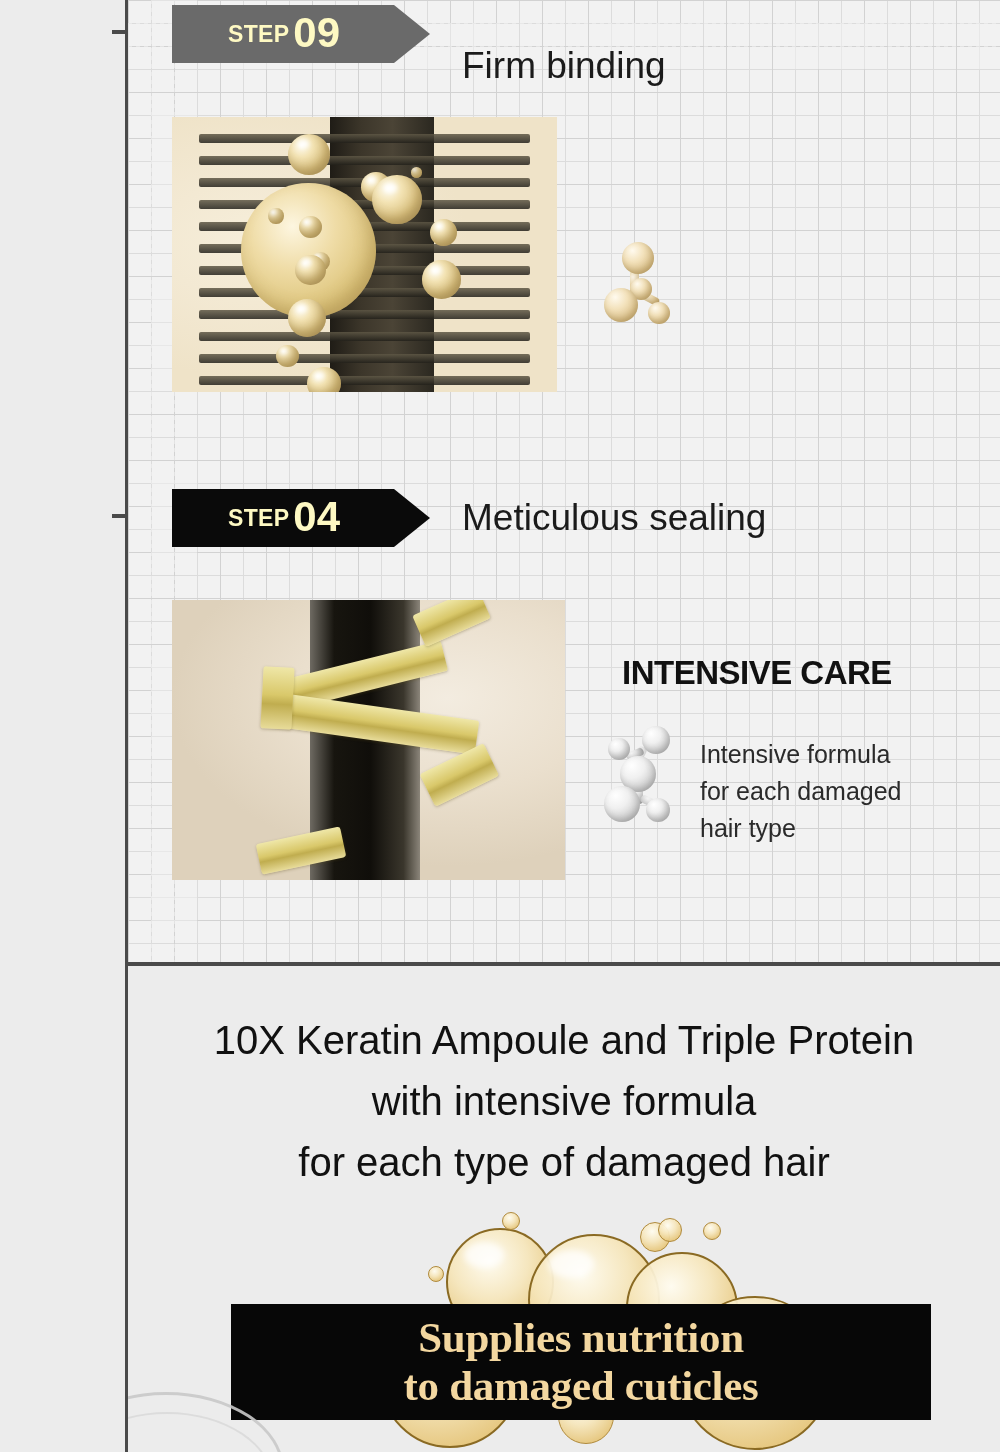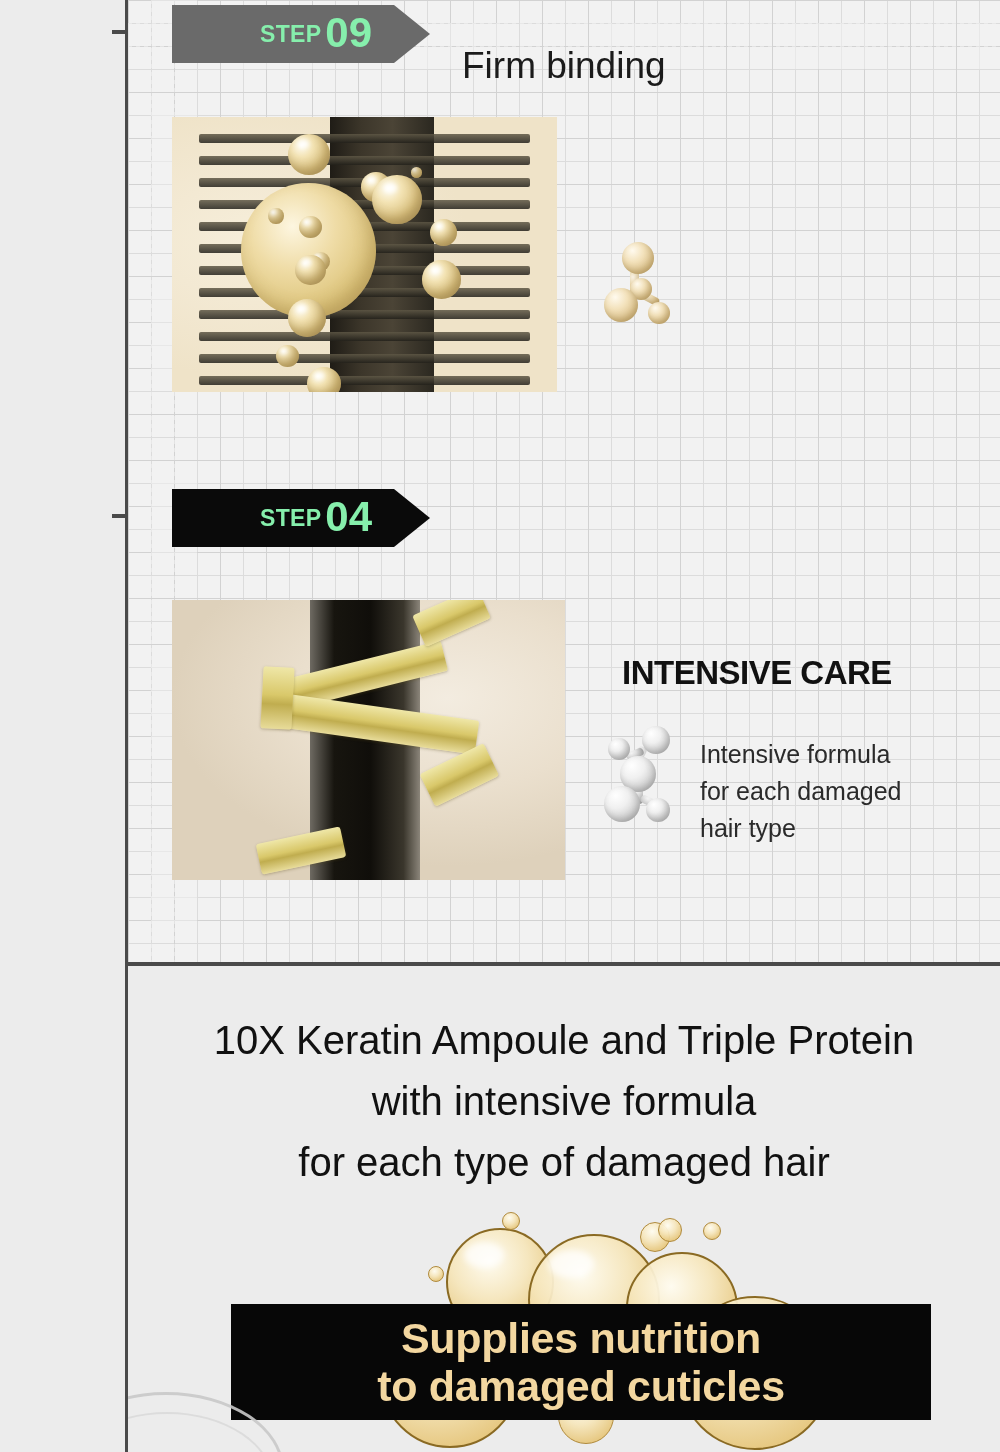--- a/index.html
+++ b/index.html
@@ -35,21 +35,21 @@
     background-repeat:repeat-x, repeat-y;
     opacity:.55;pointer-events:none;
   }
 
   
   .tick{position:absolute;left:112px;width:16px;height:4px;background:#4a4a4a;}
 
   
   .step{
     position:absolute;height:58px;display:flex;align-items:center;
-    padding-left:88px;padding-right:48px;color:#86efac;box-sizing:border-box;
+    padding-left:56px;padding-right:48px;color:#fef9c3;box-sizing:border-box;
     clip-path:polygon(0 0, calc(100% - 36px) 0, 100% 50%, calc(100% - 36px) 100%, 0 100%);
   }
   .step .lbl{font-size:23px;font-weight:bold;letter-spacing:.3px;}
   .step .num{font-size:42px;font-weight:bold;margin-left:4px;line-height:1;position:relative;top:-1px;}
   .step-title{position:absolute;font-size:37px;color:#1b1b1b;font-weight:400;white-space:nowrap;}
 
   
   .photo{position:absolute;overflow:hidden;}
 
   
@@ -95,21 +95,21 @@
   .claim{position:absolute;left:0;right:0;top:44px;text-align:center;color:#111;
       font-size:40px;line-height:1.52;font-weight:500;}
 
   
   .ob{position:absolute;border-radius:50%;
       background:radial-gradient(circle at 40% 30%, rgba(255,252,240,.96) 0%, rgba(246,230,187,.93) 40%, rgba(230,197,120,.92) 78%, rgba(203,160,73,.95) 100%);
       border:2px solid #8a6a23;}
   .ob.small{border-width:1px;border-color:#b08a3c;}
   .ob-hl{position:absolute;border-radius:50%;background:rgba(255,255,255,.75);filter:blur(3px);}
 
-  .banner{position:absolute;left:103px;top:338px;width:700px;height:116px;background:#070707;}
+  .banner{position:absolute;left:103px;top:338px;width:700px;height:116px;background:#070707;font-family:Liberation Serif, serif;}
   .banner-txt{position:absolute;inset:0;display:flex;flex-direction:column;justify-content:center;
       align-items:center;color:#f3d7a0;font-size:43px;line-height:1.12;font-weight:600;letter-spacing:-.3px;}
 
   
   .arc{position:absolute;left:-80px;bottom:-96px;width:230px;height:150px;border-radius:50%;
       border:3px solid #c9c9c9;border-bottom-color:transparent;opacity:.9;}
   .arc2{position:absolute;left:-68px;bottom:-104px;width:210px;height:140px;border-radius:50%;
       border:2px solid #dcdcdc;border-bottom-color:transparent;}
 </style>
 </head>
@@ -170,20 +170,21 @@
     <i style="left:18px;top:0px;width:32px;height:32px;"></i>
     <i style="left:26px;top:36px;width:22px;height:22px;"></i>
     <i style="left:0px;top:46px;width:34px;height:34px;"></i>
     <i style="left:44px;top:60px;width:22px;height:22px;"></i>
   </div>
 
   <div class="step" style="left:172px;top:489px;width:258px;background:#0a0a0a;">
     <span class="lbl">STEP</span>
     <span class="num">04</span>
   </div>
+  <div class="step-title" style="left:462px;top:497px;">Meticulous sealing</div>
 
   <div class="photo ph2" style="left:172px;top:600px;width:393px;height:280px;">
     <div class="strand2"></div>
     <div class="ribbon" style="left:24%;top:22%;width:46%;height:11%;transform:rotate(-14deg);border-radius:3px;"></div>
     <div class="ribbon" style="left:24%;top:38%;width:54%;height:12%;transform:rotate(8deg);border-radius:3px;"></div>
     <div class="ribbon" style="left:62%;top:0%;width:18%;height:12%;transform:rotate(-24deg);border-radius:3px;"></div>
     <div class="ribbon" style="left:64%;top:56%;width:18%;height:13%;transform:rotate(-26deg);border-radius:3px;"></div>
     <div class="ribbon" style="left:22%;top:84%;width:22%;height:11%;transform:rotate(-12deg);border-radius:3px;"></div>
     <div class="ribbon" style="left:23%;top:24%;width:8%;height:22%;transform:rotate(3deg);border-radius:3px;"></div>
   </div>

